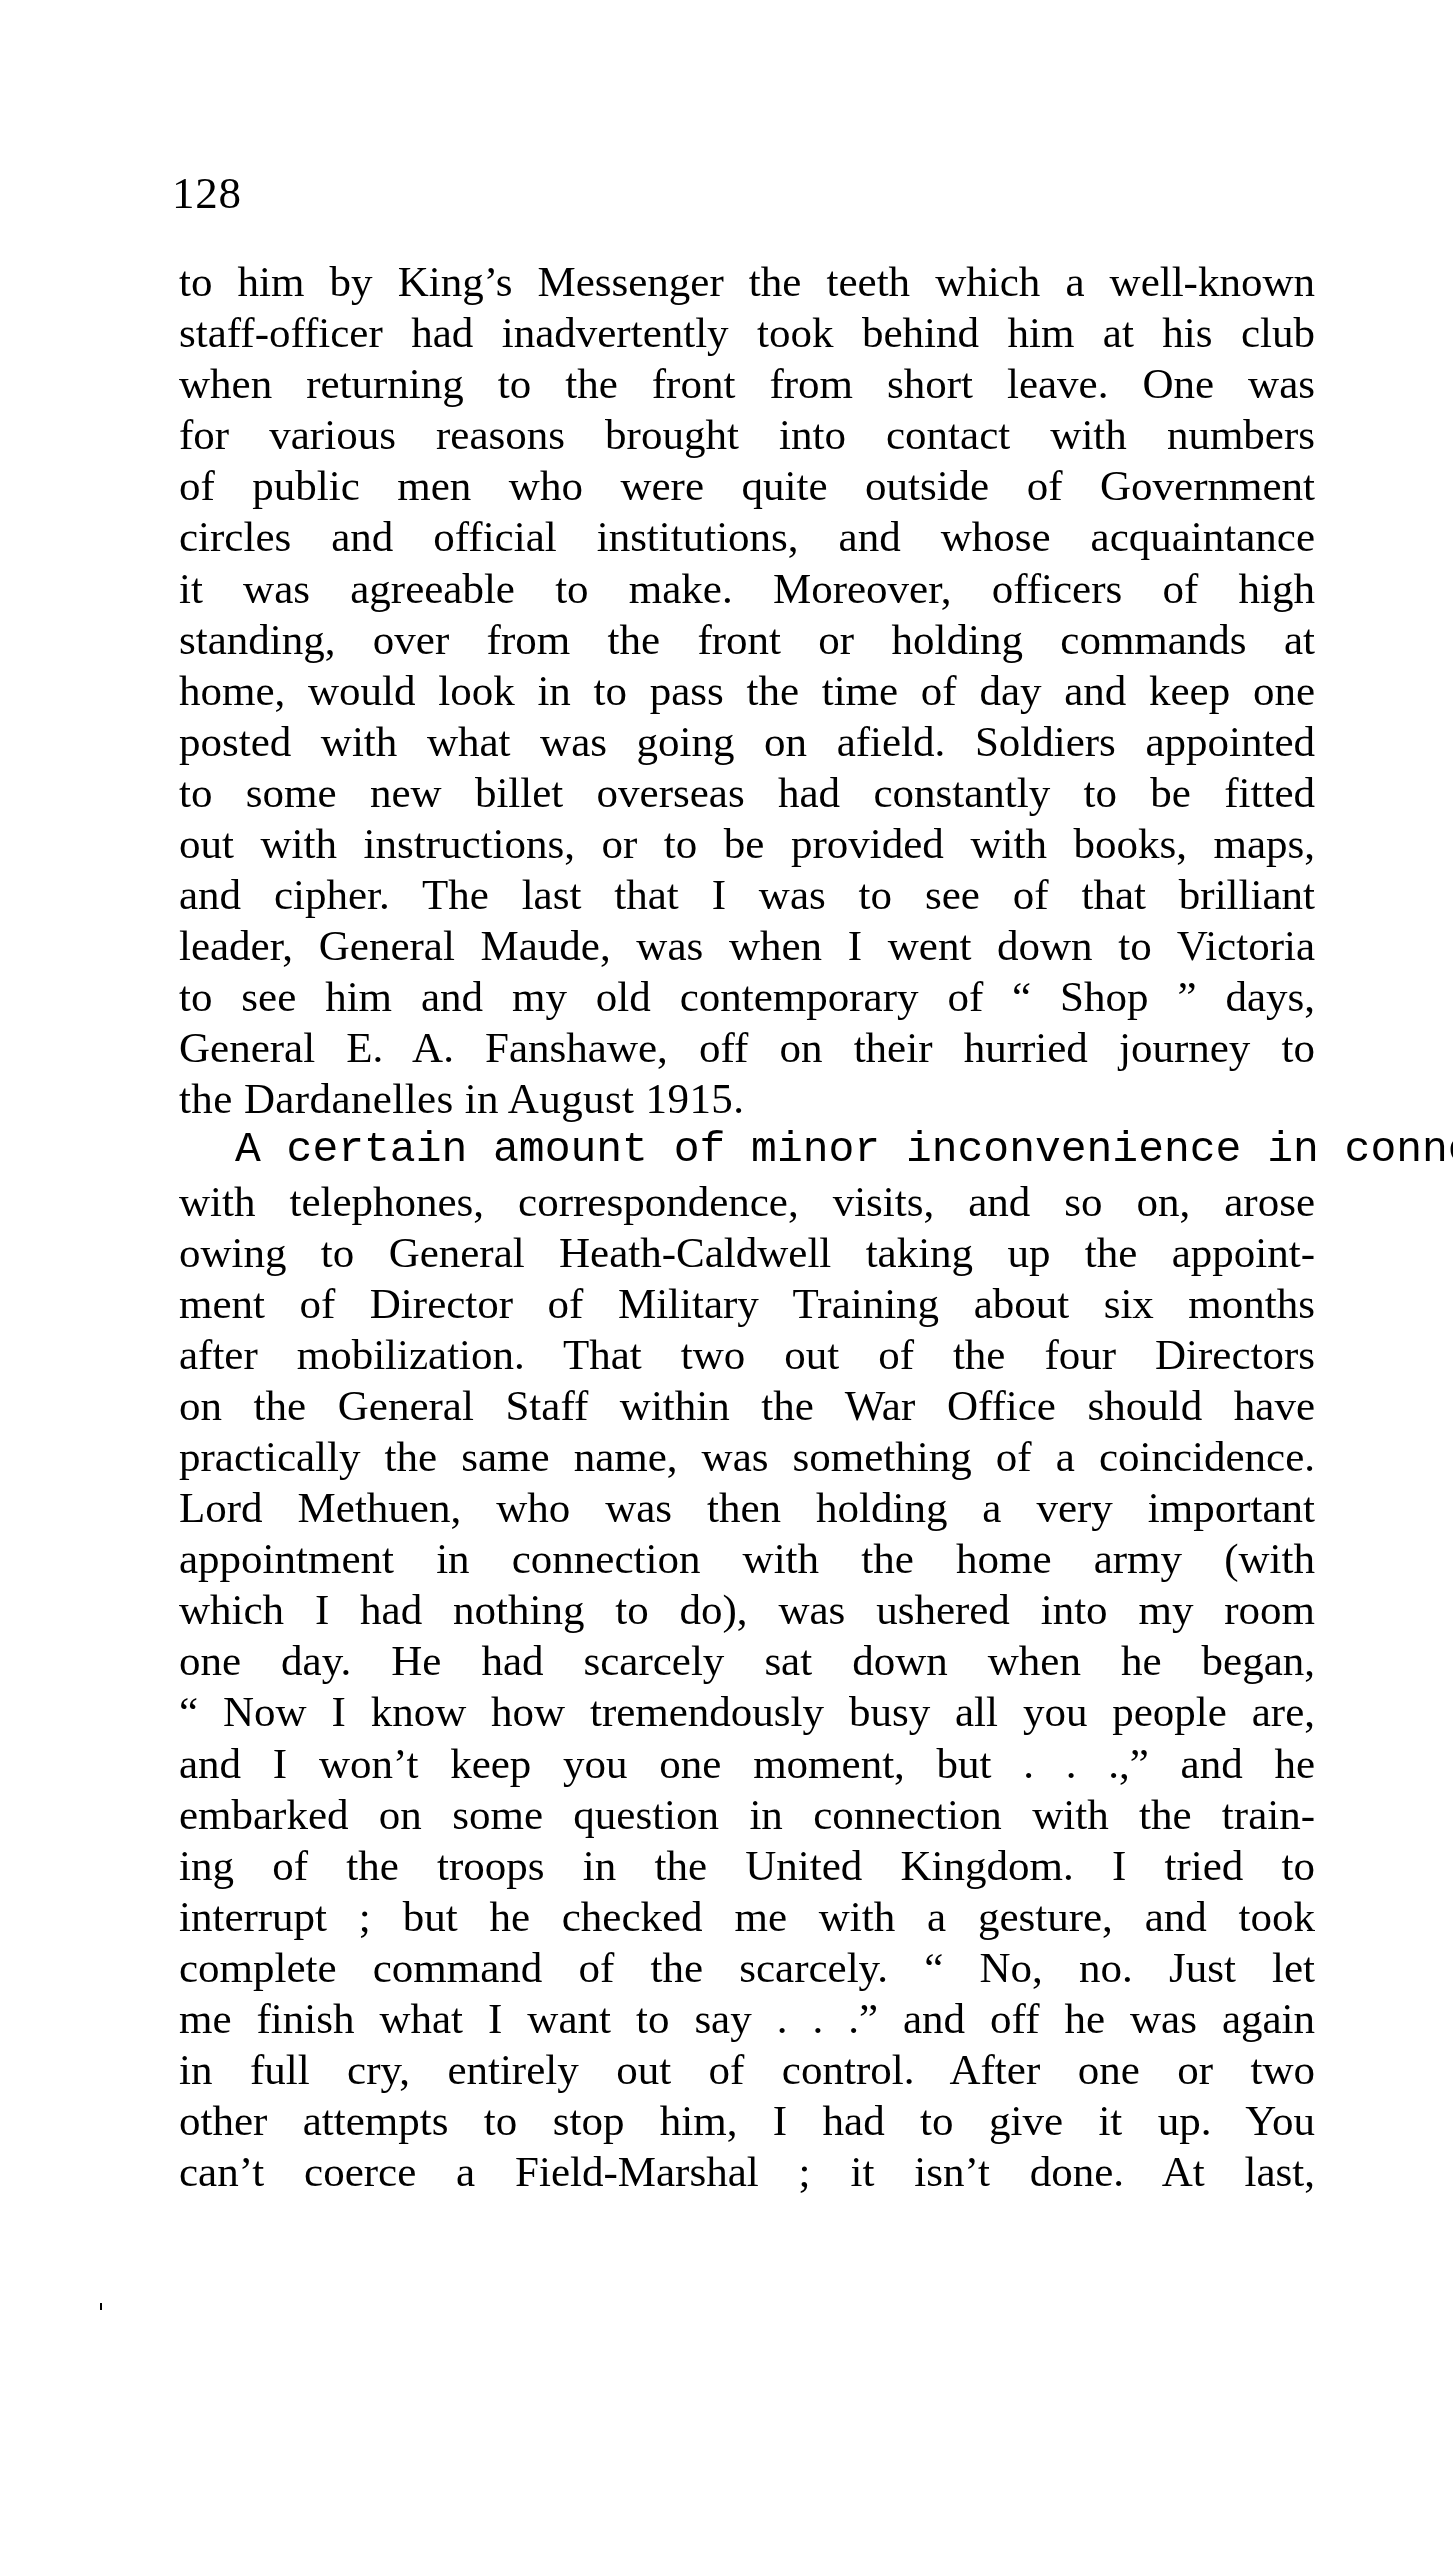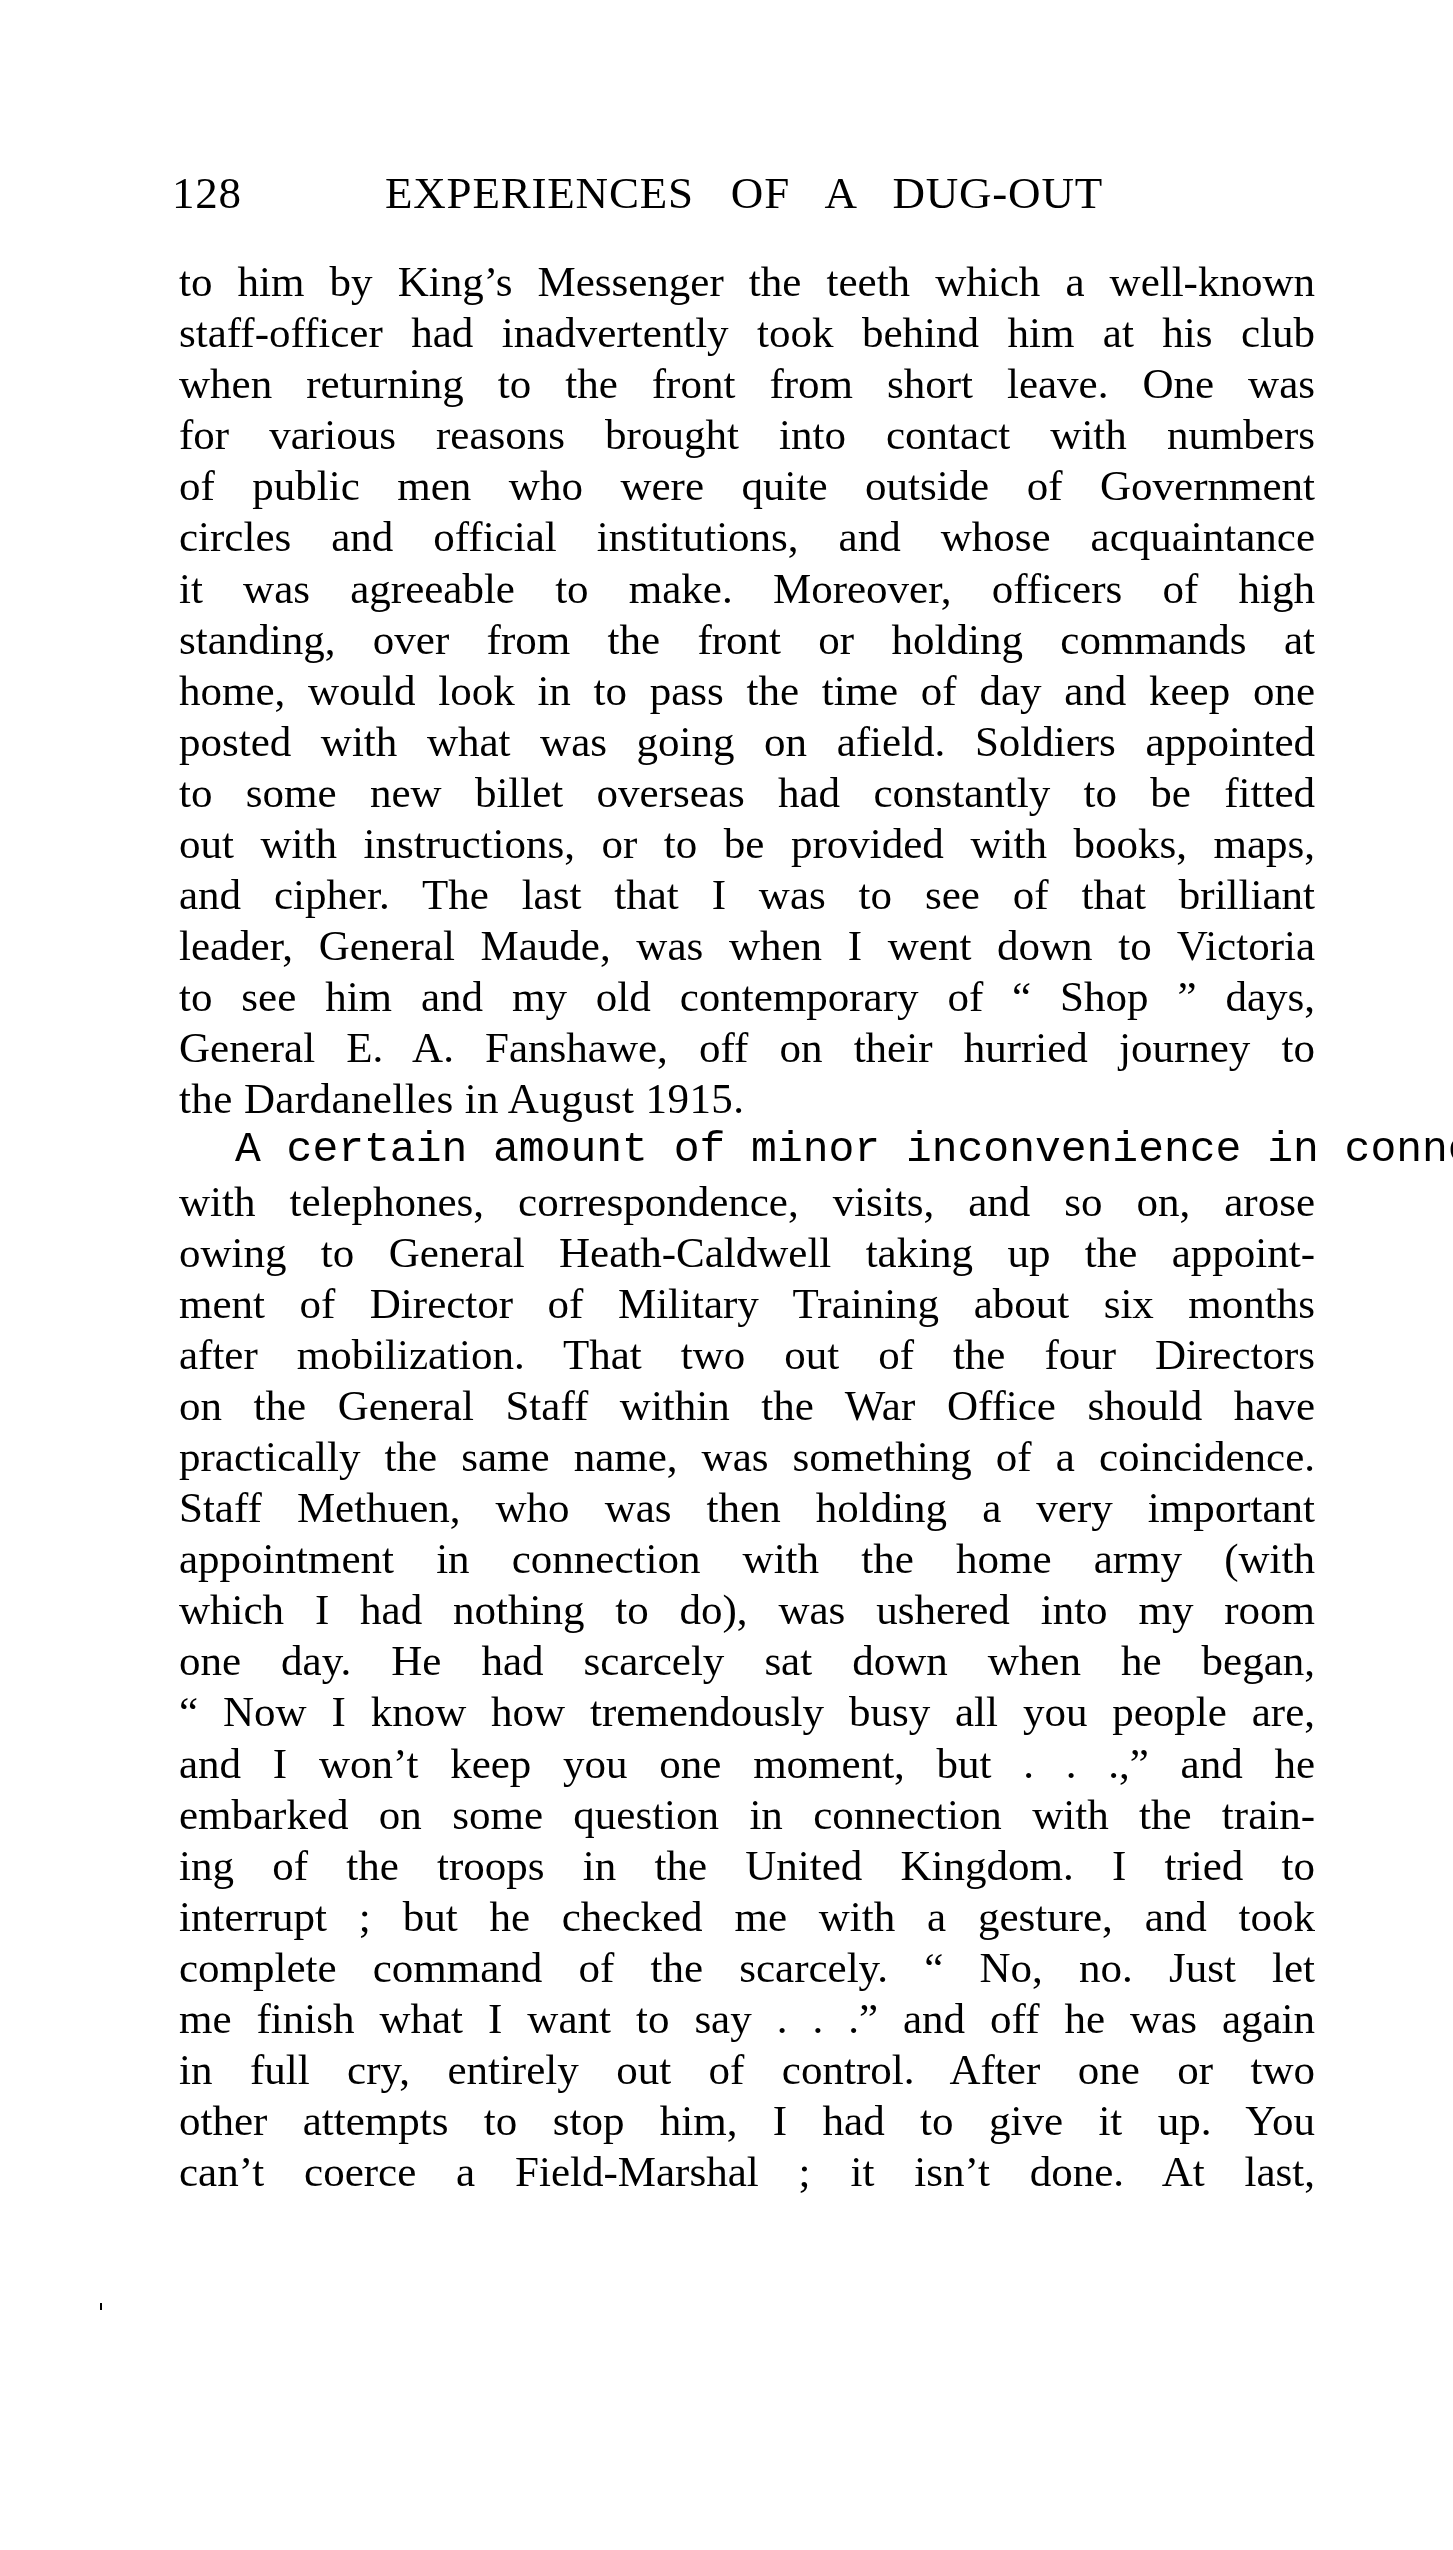--- a/index.html
+++ b/index.html
@@ -82,21 +82,20 @@
     height: 7.2px;
     background: #000000;
   }
 </style>
 </head>
 <body>
 
 <div class="page">
   <div class="running-head">
     <span class="page-number">128</span>
-    <span class="running-title">EXPERIENCES OF A DUG-OUT</span>
   </div>
 
   <div class="body-text" id="body-text">
       <div class="line" style="top: 0px;">to him by King’s Messenger the teeth which a well-known</div>
       <div class="line" style="top: 51px;">staff-officer had inadvertently took behind him at his club</div>
       <div class="line" style="top: 102px;">when returning to the front from short leave.  One was</div>
       <div class="line" style="top: 153px;">for various reasons brought into contact with numbers</div>
       <div class="line" style="top: 204px;">of public men who were quite outside of Government</div>
       <div class="line" style="top: 255px;">circles and official institutions, and whose acquaintance</div>
       <div class="line" style="top: 307px;">it was agreeable to make.  Moreover, officers of high</div>
@@ -110,21 +109,21 @@
       <div class="line" style="top: 715px;">to see him and my old contemporary of “ Shop ” days,</div>
       <div class="line" style="top: 766px;">General E. A. Fanshawe, off on their hurried journey to</div>
       <div class="line last" style="top: 817px;">the Dardanelles in August 1915.</div>
       <div class="line indent" style="top: 868px; font-family: Liberation Mono, monospace;">A certain amount of minor inconvenience in connection</div>
       <div class="line" style="top: 920px;">with telephones, correspondence, visits, and so on, arose</div>
       <div class="line" style="top: 971px;">owing to General Heath-Caldwell taking up the appoint-</div>
       <div class="line" style="top: 1022px;">ment of Director of Military Training about six months</div>
       <div class="line" style="top: 1073px;">after mobilization.  That two out of the four Directors</div>
       <div class="line" style="top: 1124px;">on the General Staff within the War Office should have</div>
       <div class="line" style="top: 1175px;">practically the same name, was something of a coincidence.</div>
-      <div class="line" style="top: 1226px;">Staff Methuen, who was then holding a very important</div>
+      <div class="line" style="top: 1226px;">Lord Methuen, who was then holding a very important</div>
       <div class="line" style="top: 1277px;">appointment in connection with the home army (with</div>
       <div class="line" style="top: 1328px;">which I had nothing to do), was ushered into my room</div>
       <div class="line" style="top: 1379px;">one day.  He had scarcely sat down when he began,</div>
       <div class="line" style="top: 1430px;">“ Now I know how tremendously busy all you people are,</div>
       <div class="line" style="top: 1482px;">and I won’t keep you one moment, but . . .,” and he</div>
       <div class="line" style="top: 1533px;">embarked on some question in connection with the train-</div>
       <div class="line" style="top: 1584px;">ing of the troops in the United Kingdom.  I tried to</div>
       <div class="line" style="top: 1635px;">interrupt ;  but he checked me with a gesture, and took</div>
       <div class="line" style="top: 1686px;">complete command of the scarcely.  “ No, no.  Just let</div>
       <div class="line" style="top: 1737px;">me finish what I want to say . . .” and off he was again</div>

